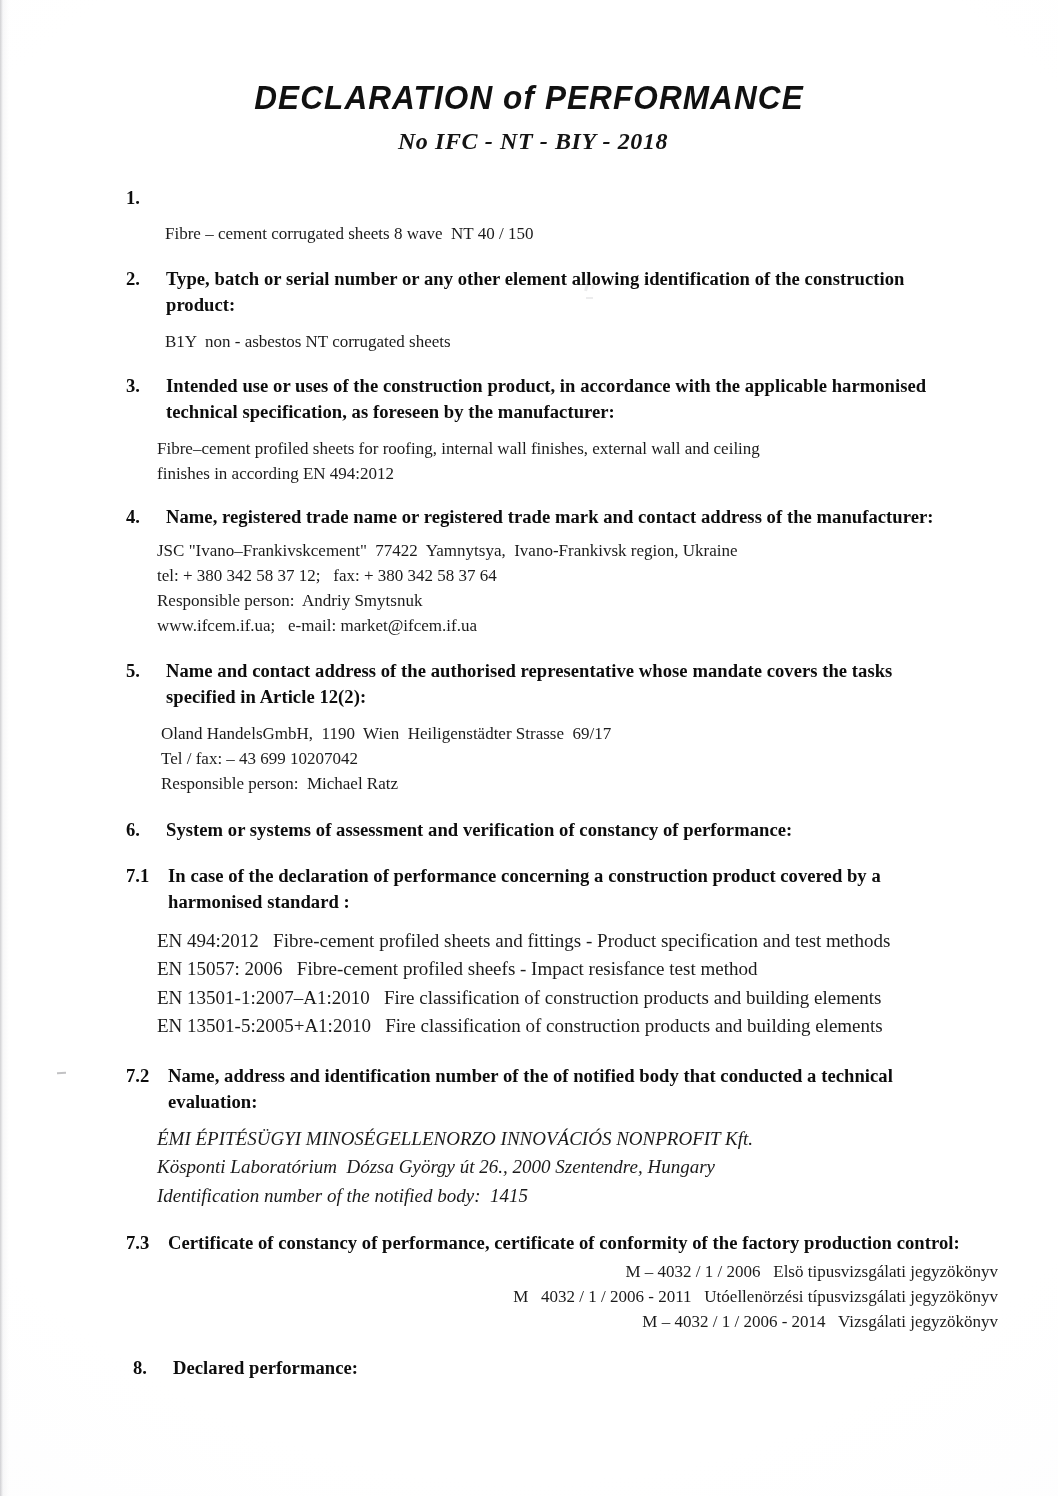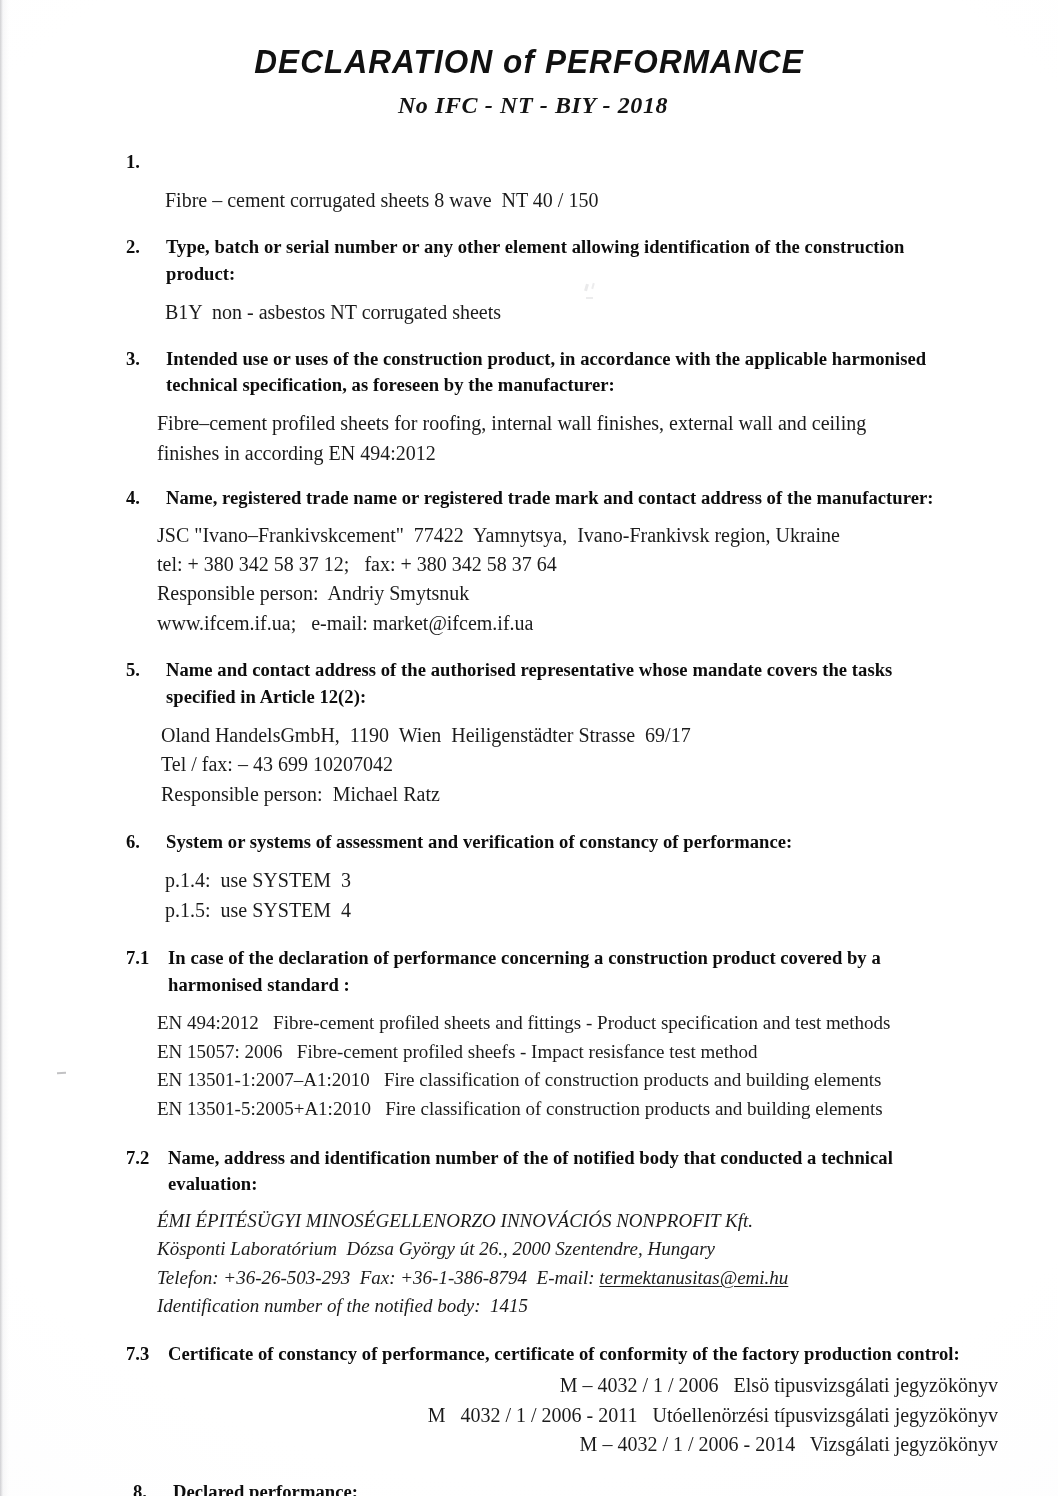--- a/index.html
+++ b/index.html
@@ -24,20 +24,21 @@
     inset: 0;
     background:
       linear-gradient(90deg, rgba(170,170,175,0.55) 0px, rgba(225,225,228,0.25) 3px, rgba(255,255,255,0) 9px),
       radial-gradient(ellipse 120% 90% at 50% 45%, #ffffff 60%, #fbfbfc 100%);
   }
 
   .page {
     position: absolute;
     inset: 0;
     padding: 0;
+    margin-top: 36px;
   }
 
   
   .title-block {
     text-align: center;
     margin-top: 44px;
   }
   .doc-title {
     font-family: "Liberation Sans", "DejaVu Sans", sans-serif;
     font-weight: bold;
@@ -84,21 +85,21 @@
     width: 42px;
   }
   .sec-title {
     flex: 1 1 auto;
     padding-right: 96px;
   }
   .sec-body {
     margin-left: 165px;
     margin-right: 60px;
     margin-top: 11px;
-    font-size: 20px;
+    font-size: 17px;
     line-height: 1.47;
     color: #1b1b1b;
     font-weight: normal;
   }
   .sec-body.tight { margin-top: 9px; }
   .sec-body .line { white-space: pre-wrap; }
 
   .nowrap-block .line { display: block; }
 
   .link-underline {
@@ -186,24 +187,20 @@
       <span class="line">Tel / fax: – 43 699 10207042</span>
       <span class="line">Responsible person:  Michael Ratz</span>
     </div>
   </div>
 
   <div class="section" style="margin-top:20px;">
     <div class="sec-head">
       <span class="sec-num">6.</span>
       <span class="sec-title">System or systems of assessment and verification of constancy of performance:</span>
     </div>
-    <div class="sec-body nowrap-block" style="margin-left:165px;">
-      <span class="line">p.1.4:  use SYSTEM  3</span>
-      <span class="line">p.1.5:  use SYSTEM  4</span>
-    </div>
   </div>
 
   <div class="section" style="margin-top:20px;">
     <div class="sec-head">
       <span class="sec-num wide">7.1</span>
       <span class="sec-title" style="padding-right:94px;">In case of the declaration of performance concerning a construction product covered by a harmonised standard :</span>
     </div>
     <div class="sec-body nowrap-block body-indent-157" style="margin-right:22px; font-size:19px; line-height:1.5;">
       <span class="line">EN 494:2012   Fibre-cement profiled sheets and fittings - Product specification and test methods</span>
       <span class="line">EN 15057: 2006   Fibre-cement profiled sheefs - Impact resisfance test method</span>
@@ -213,21 +210,20 @@
   </div>
 
   <div class="section" style="margin-top:22px;">
     <div class="sec-head">
       <span class="sec-num wide">7.2</span>
       <span class="sec-title" style="padding-right:110px;">Name, address and identification number of the of notified body that conducted a technical evaluation:</span>
     </div>
     <div class="sec-body nowrap-block tight body-indent-157" style="margin-right:22px; font-size:19px; line-height:1.5;font-style:italic;">
       <span class="line">ÉMI ÉPITÉSÜGYI MINOSÉGELLENORZO INNOVÁCIÓS NONPROFIT Kft.</span>
       <span class="line">Kösponti Laboratórium  Dózsa György út 26., 2000 Szentendre, Hungary</span>
-      <span class="line"><span>Telefon: +36-26-503-293  Fax: +36-1-386-8794  E-mail: </span><span class="link-underline">termektanusitas@emi.hu</span></span>
       <span class="line">Identification number of the notified body:  1415</span>
     </div>
   </div>
 
   <div class="section" style="margin-top:20px;">
     <div class="sec-head">
       <span class="sec-num wide">7.3</span>
       <span class="sec-title" style="padding-right:84px;">Certificate of constancy of performance, certificate of conformity of the factory production control:</span>
     </div>
     <div class="sec-body nowrap-block body-indent-157" style="margin-top:4px;text-align:right;">

